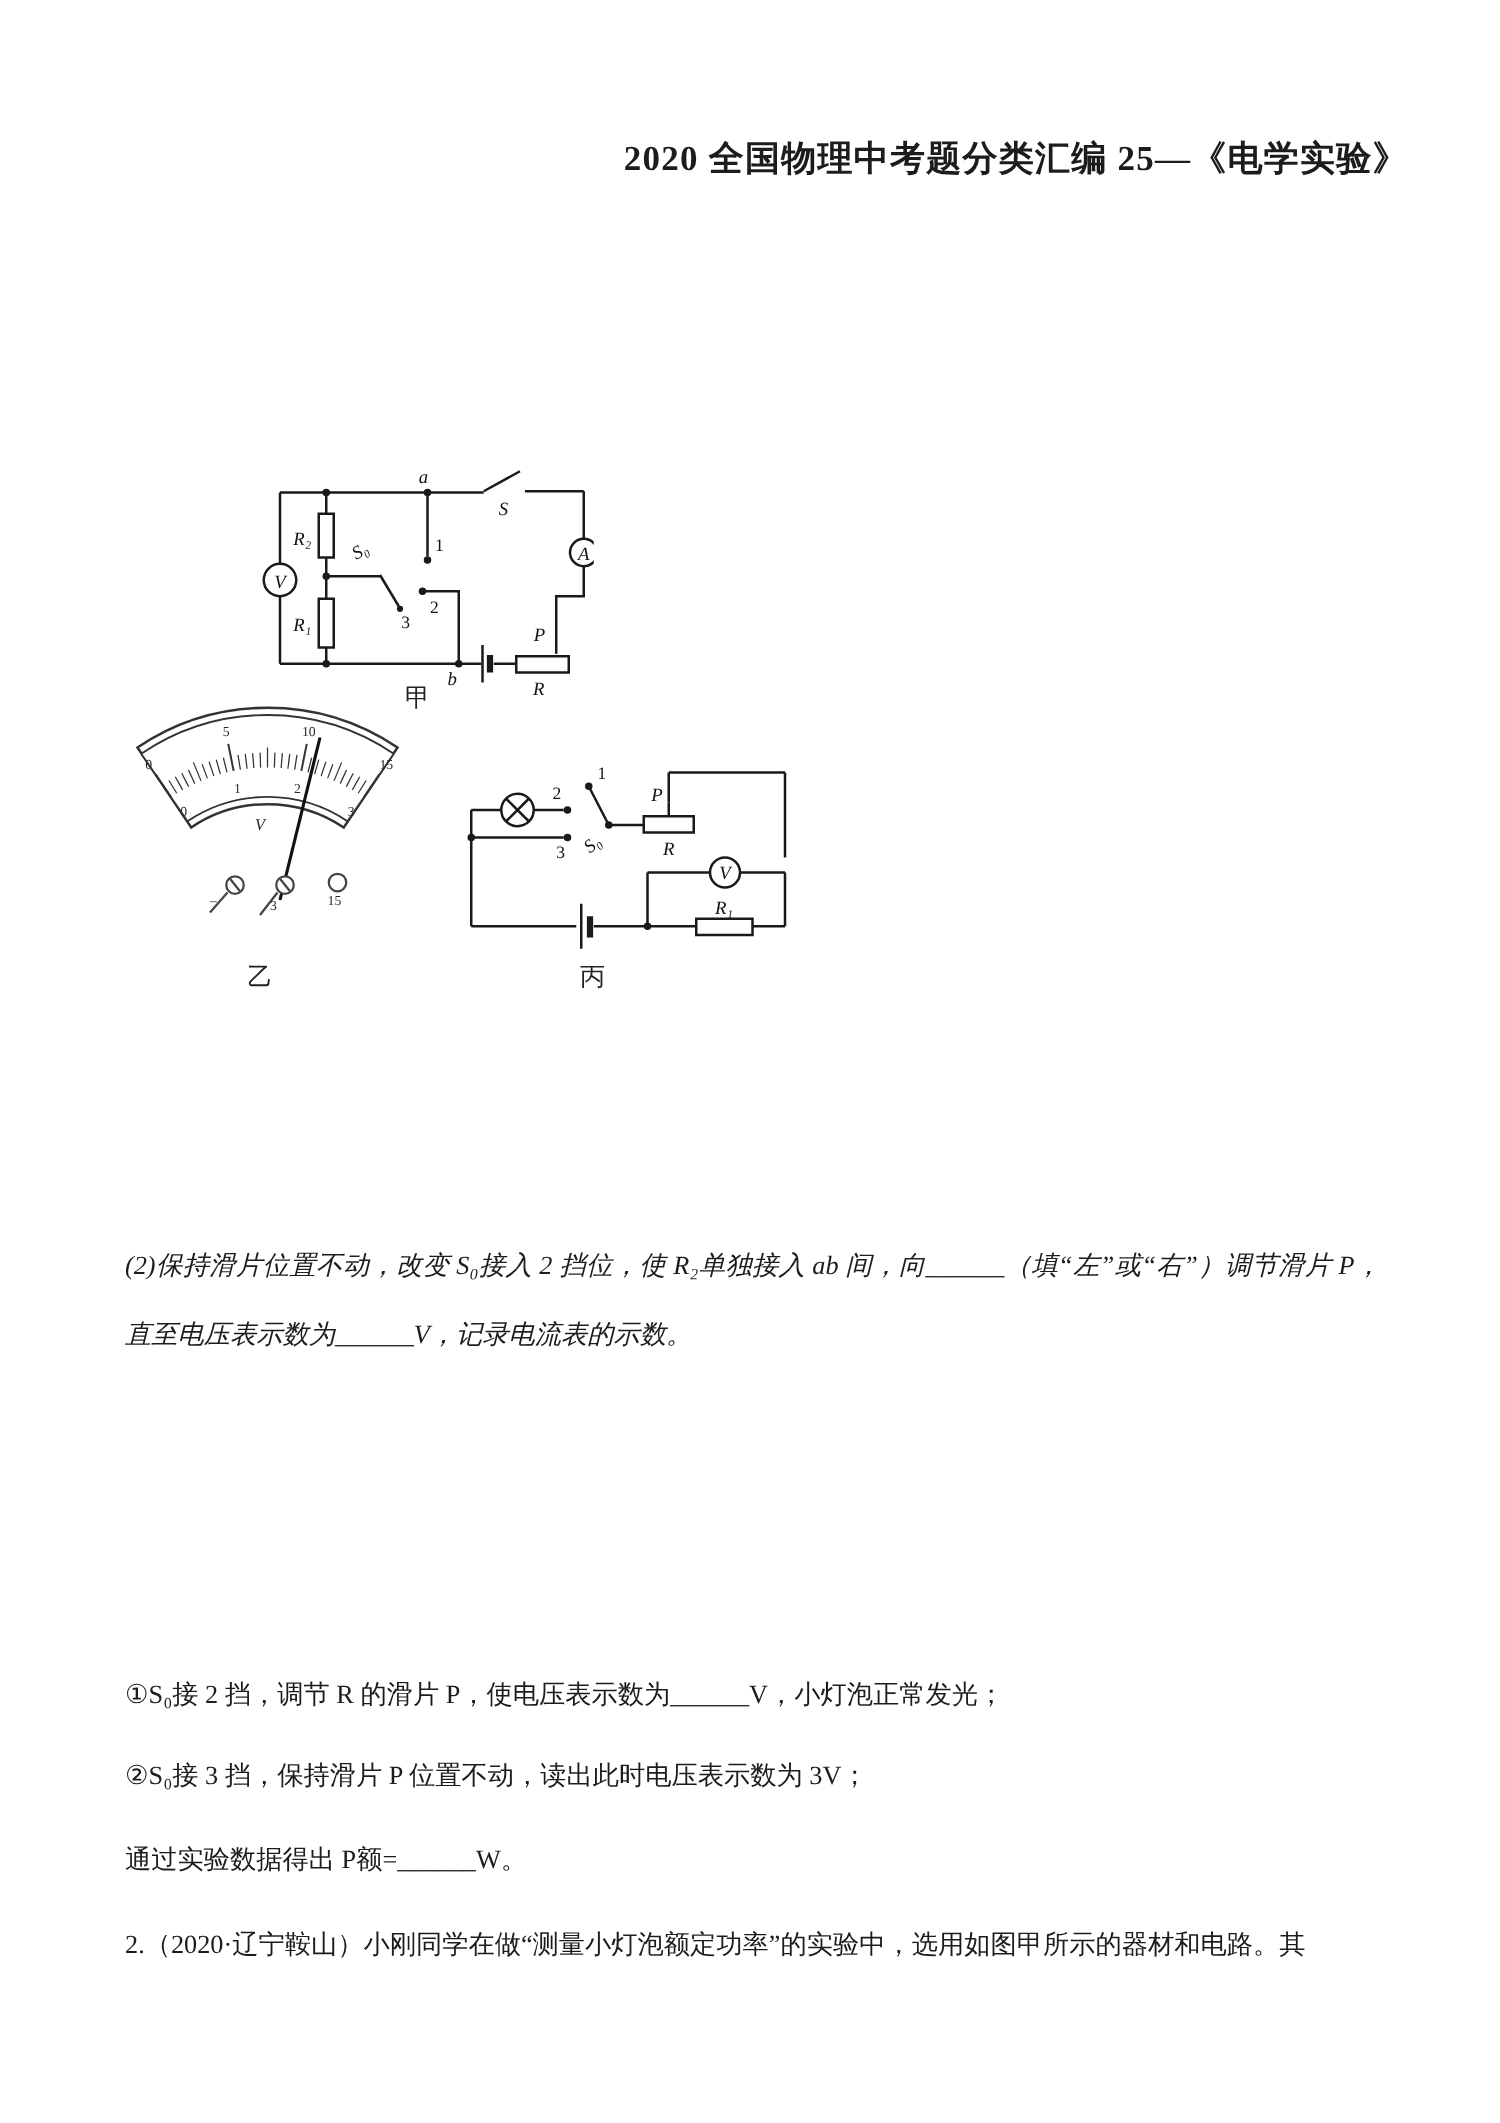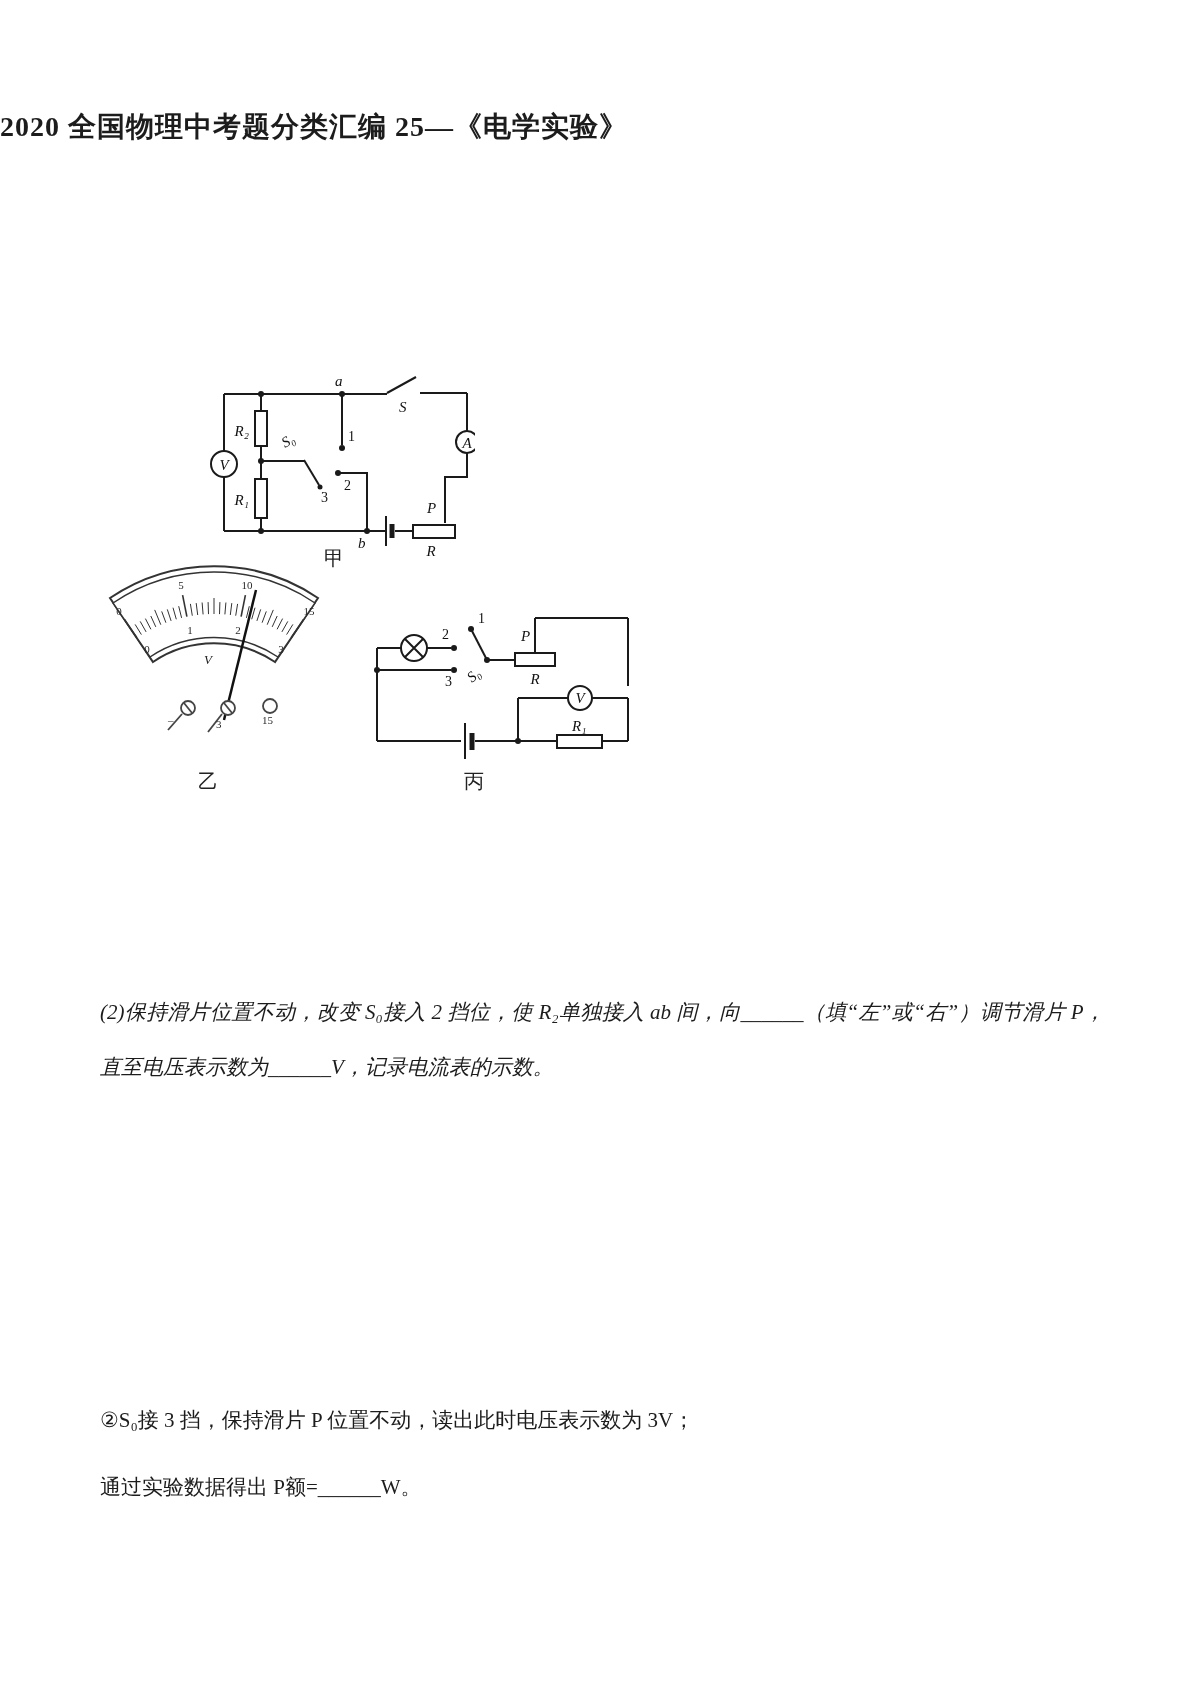--- a/index.html
+++ b/index.html
@@ -2,22 +2,22 @@
 <html><head>
 <meta charset="utf-8">
 <style>
   html,body{margin:0;padding:0;background:#e8e8e8;}
   .page{
     position:relative;width:1200px;height:1698px;background:#ffffff;
     margin:0 auto;overflow:hidden;
     font-family:"Liberation Serif","DejaVu Serif",serif;color:#1c1c1c;
   }
   .doc-title{
-    position:absolute;left:0;top:108px;width:1100px;text-align:left;
-    font-size:28px;font-weight:bold;letter-spacing:1px;
+    position:absolute;left:0;top:108px;width:1100px;text-align:right;
+    font-size:28px;font-weight:bold;letter-spacing:1px;padding-left:27px;
   }
   .para{
     position:absolute;left:100px;width:1005px;
     font-size:21px;line-height:55px;text-align:justify;
   }
   .caption{
     position:absolute;font-size:20px;color:#222;
   }
   .fig{position:absolute;}
   svg text{font-family:"Liberation Serif","DejaVu Serif",serif;}
@@ -189,16 +189,18 @@
     <text class="cir-num" x="140" y="40">1</text>
     <text class="cir-label" x="134" y="100" transform="rotate(-40 134 100)">S₀</text>
     <text class="cir-label" x="183" y="58">P</text>
     <text class="cir-label" x="197" y="101" text-anchor="middle">R</text>
     <text class="cir-label" x="242" y="120" text-anchor="middle">V</text>
     <text class="cir-label" x="234" y="148">R₁</text>
   </svg>
   <div class="caption" style="left:464px;top:768px;">丙</div>
 
   <div class="para" style="top:985px;font-style:italic;">(2)保持滑片位置不动，改变 S₀接入 2 挡位，使 R₂单独接入 ab 间，向______（填“左”或“右”）调节滑片 P，直至电压表示数为______V，记录电流表的示数。</div>
+  <div class="para" style="top:1328px;">①S₀接 2 挡，调节 R 的滑片 P，使电压表示数为______V，小灯泡正常发光；</div>
   <div class="para" style="top:1393px;">②S₀接 3 挡，保持滑片 P 位置不动，读出此时电压表示数为 3V；</div>
   <div class="para" style="top:1460px;">通过实验数据得出 P额=______W。</div>
+  <div class="para" style="top:1528px;">2.（2020·辽宁鞍山）小刚同学在做“测量小灯泡额定功率”的实验中，选用如图甲所示的器材和电路。其</div>
 
 </div>
 
 </body></html>

